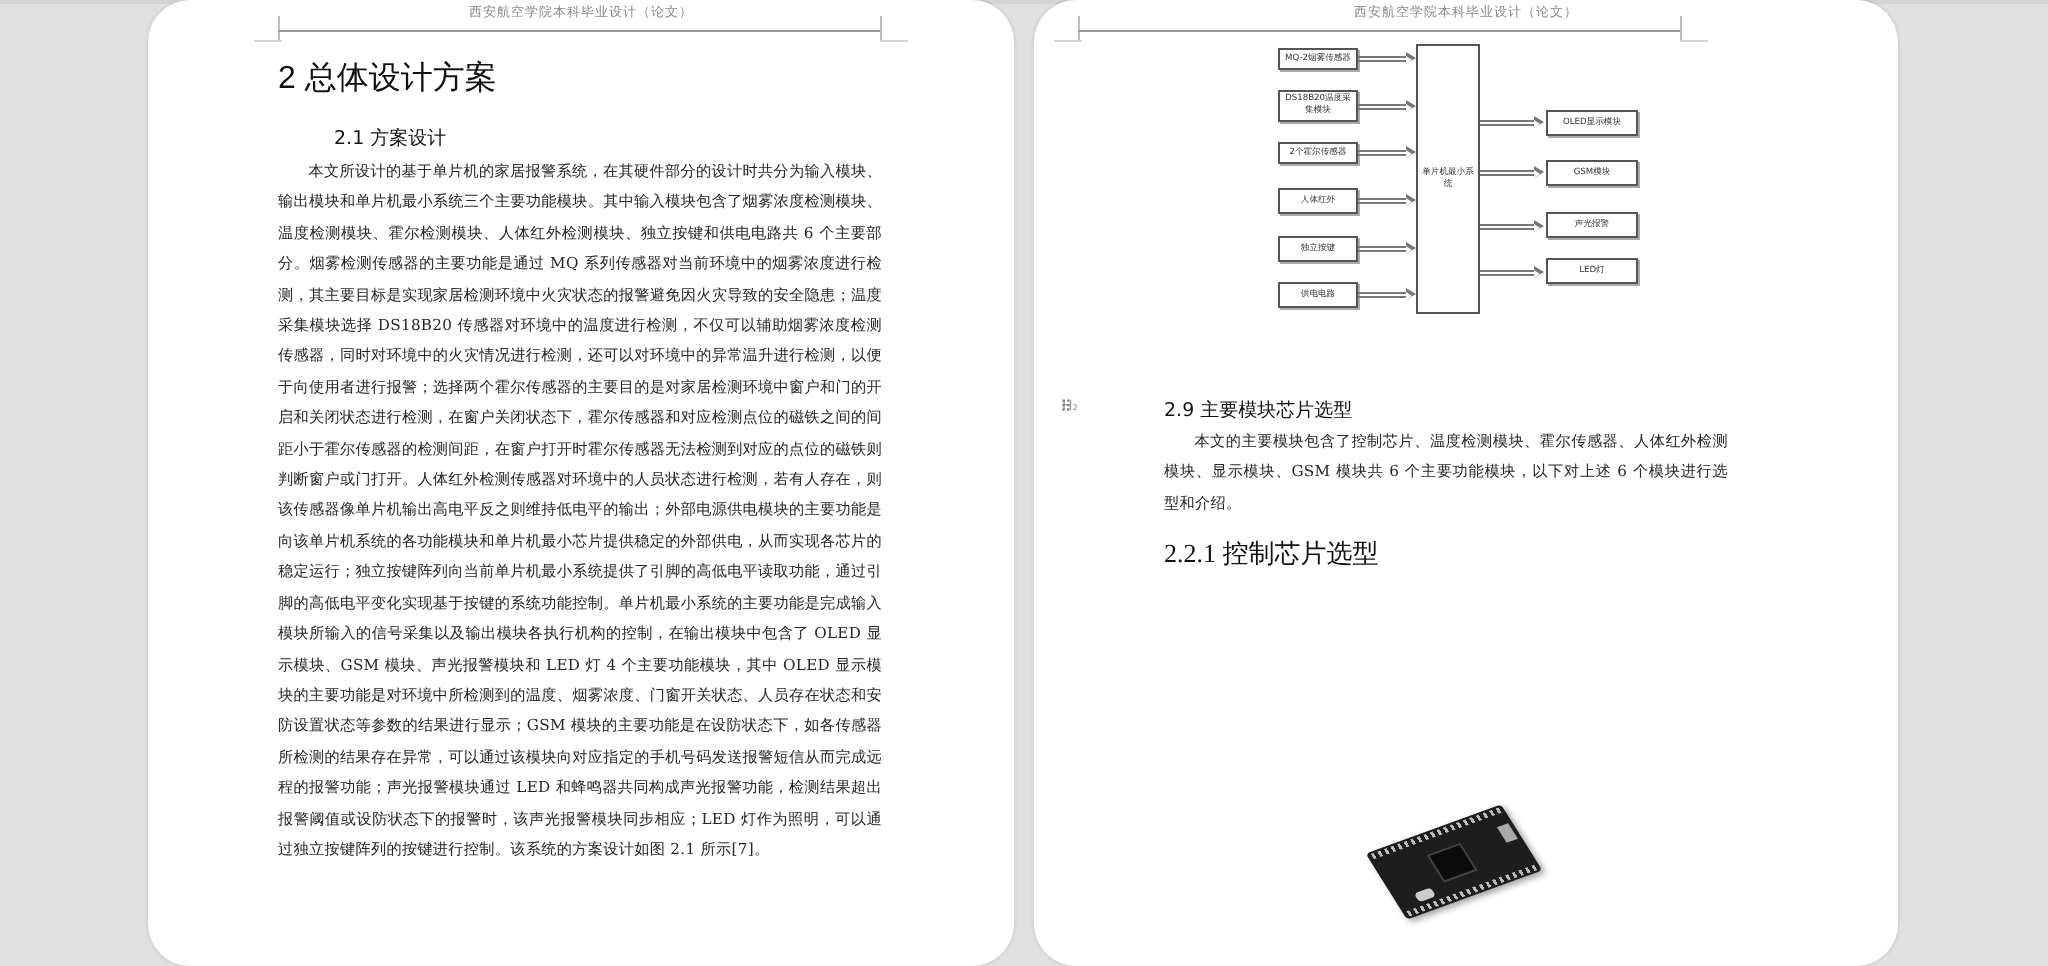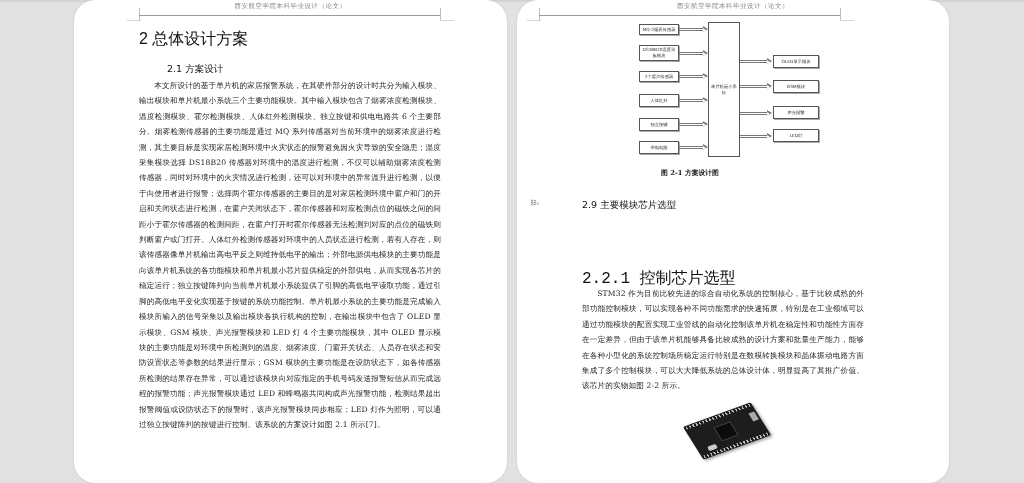--- a/index.html
+++ b/index.html
@@ -22,21 +22,21 @@
   .header-text {
     position:absolute; top:2px; left:0; width:100%; text-align:center;
     font-size:6.5px; color:#8a8a8a; letter-spacing:0.5px;
   }
   .header-line { position:absolute; top:15px; height:1px; background:#9a9a9a; }
   .corner-v { position:absolute; top:8px; width:1px; height:13px; background:#bdbdbd; }
   .corner-h { position:absolute; top:20px; width:14px; height:1px; background:#d6d6d6; }
 
   .h1 { position:absolute; font-family:Liberation Sans, sans-serif; font-size:16px; color:#111; font-weight:500; }
   .h2 { position:absolute; font-family:"DejaVu Sans","Liberation Sans",sans-serif; font-size:9.5px; color:#111; }
-  .h3 { position:absolute; font-family:Liberation Mono, monospace; font-size:16px; color:#111; }
+  .h3 { position:absolute; font-family:Liberation Serif, serif; font-size:13px; color:#111; }
 
   .body-text {
     position:absolute; font-size:7.6px; line-height:15.4px; color:#262626;
     text-align:justify; letter-spacing:0.15px;
   }
   .body-text p { margin:0; text-indent:2em; }
 
   .caption { position:absolute; font-size:6.8px; font-weight:bold; color:#222; text-align:center; }
 
   
@@ -127,31 +127,30 @@
     <div class="arrow" style="left:107px; top:40px; width:28px;"></div>
     <div class="arrow" style="left:107px; top:65px; width:28px;"></div>
     <div class="arrow" style="left:107px; top:92px; width:28px;"></div>
     <div class="arrow" style="left:107px; top:115px; width:28px;"></div>
 
     <div class="dbox" style="left:140px; top:35px; width:46px; height:13px;">OLED显示模块</div>
     <div class="dbox" style="left:140px; top:60px; width:46px; height:13px;">GSM模块</div>
     <div class="dbox" style="left:140px; top:86px; width:46px; height:13px;">声光报警</div>
     <div class="dbox" style="left:140px; top:109px; width:46px; height:13px;">LED灯</div>
   </div>
-  <div class="caption" style="left:22px; top:168px; width:302px;">图 2-1  方案设计图</div>
 
   <div class="h-marker">H₂</div>
   <div class="drag-handle">⠿</div>
 
   <div class="h2" style="left:65px; top:199px;">2.9 主要模块芯片选型</div>
+  <div class="body-text" style="left:65px; top:213px; width:282px;">
+    <p>本文的主要模块包含了控制芯片、温度检测模块、霍尔传感器、人体红外检测模块、显示模块、GSM 模块共 6 个主要功能模块，以下对上述 6 个模块进行选型和介绍。</p>
+  </div>
 
   <div class="h3" style="left:65px; top:268px;">2.2.1 控制芯片选型</div>
-  <div class="body-text" style="left:65px; top:286px; width:282px;">
-    <p>STM32 作为目前比较先进的综合自动化系统的控制核心，基于比较成熟的外部功能控制模块，可以实现各种不同功能需求的快速拓展，特别是在工业领域可以通过功能模块的配置实现工业管线的自动化控制该单片机在稳定性和功能性方面存在一定差异，但由于该单片机能够具备比较成熟的设计方案和批量生产能力，能够在各种小型化的系统控制场所稳定运行特别是在数模转换模块和晶体振动电路方面集成了多个控制模块，可以大大降低系统的总体设计体，明显提高了其推广价值。该芯片的实物如图 2-2 所示。</p>
-  </div>
 
   <div class="board">
     <div class="pins top"></div>
     <div class="pins bot"></div>
     <div class="mcu"></div>
     <div class="usb"></div>
     <div class="crystal"></div>
   </div>
 </div>
 

